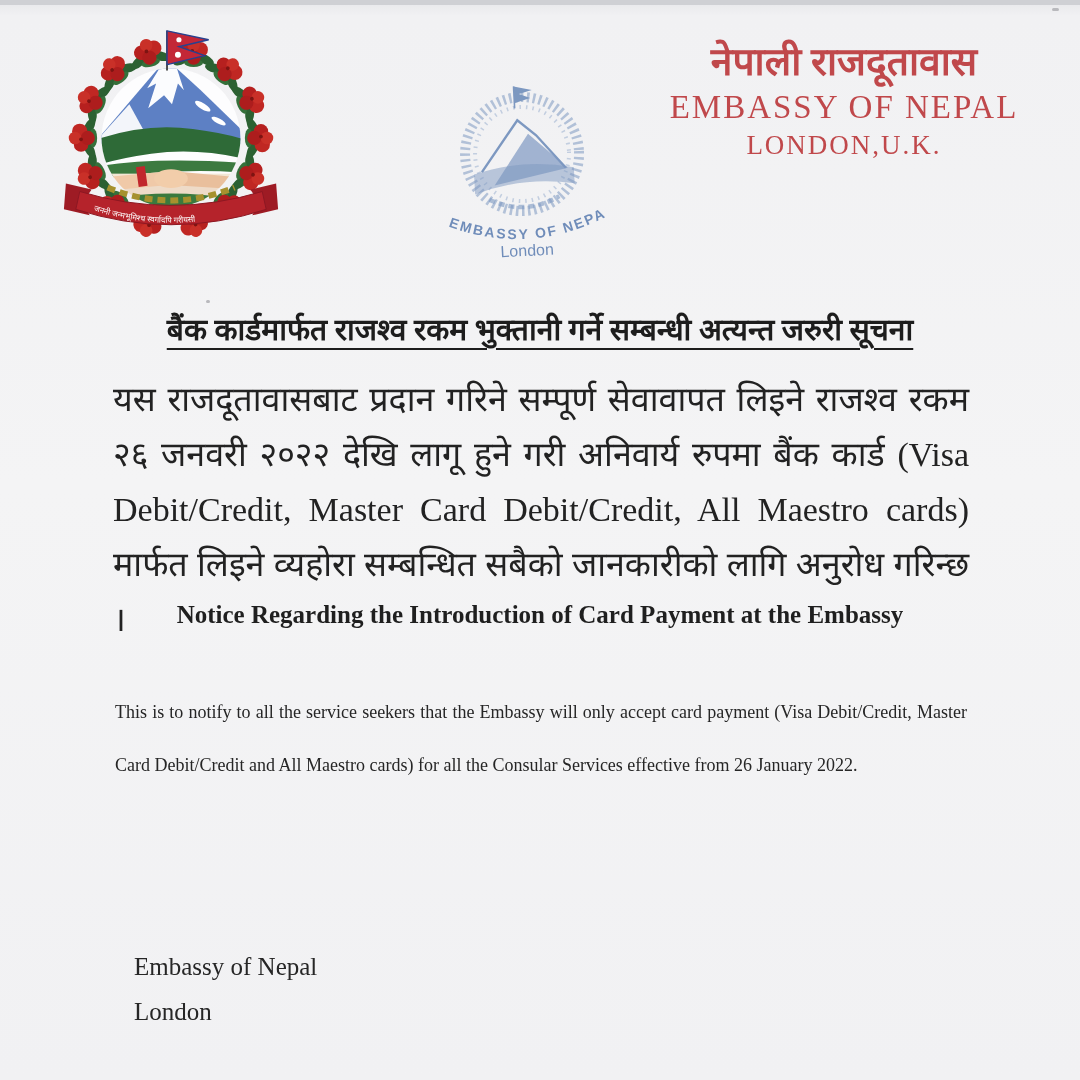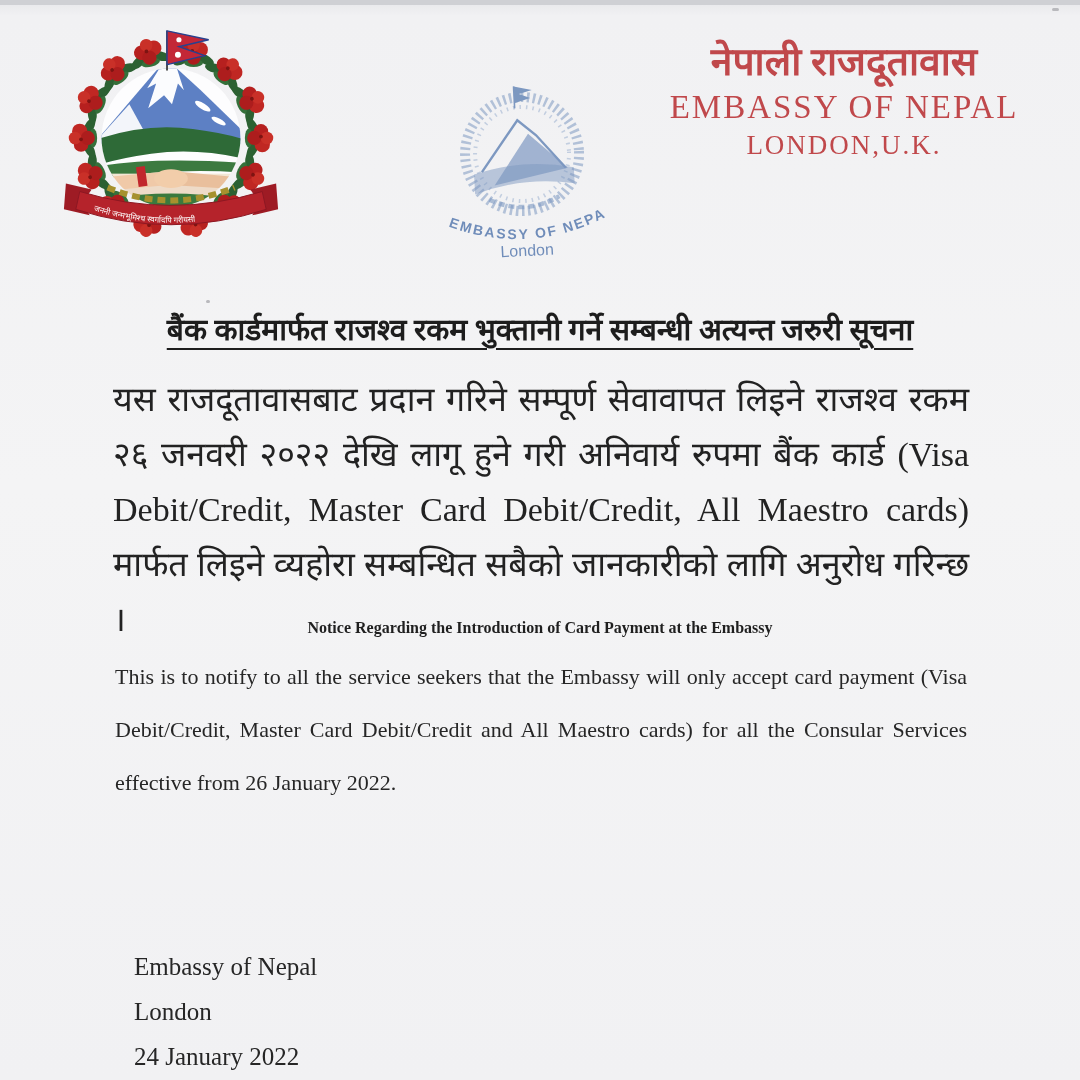--- a/index.html
+++ b/index.html
@@ -20,25 +20,25 @@
   .mast-en  { font-size:33px; letter-spacing:2px; margin-top:4px; font-weight:500; }
   .mast-loc { font-size:27px; letter-spacing:2px; margin-top:4px; font-weight:500; }
 
   #np-heading { position:absolute; left:90px; right:90px; top:308px; text-align:center;
                 font-size:30px; font-weight:700; color:#1d1d1d; }
   #np-heading span { text-decoration:underline; text-underline-offset:8px; text-decoration-thickness:2px; }
 
   #np-body { position:absolute; left:113px; width:856px; top:372px;
              font-size:34px; line-height:55px; text-align:justify; color:#222; }
 
-  #en-heading { position:absolute; left:90px; right:90px; top:619px; text-align:center;
-                font-size:16px; font-weight:700; color:#1f1f1f; }
+  #en-heading { position:absolute; left:90px; right:90px; top:601px; text-align:center;
+                font-size:25px; font-weight:700; color:#1f1f1f; }
 
-  #en-body { position:absolute; left:115px; width:852px; top:650px;
-             font-size:22px; line-height:53px; text-align:justify; color:#262626; }
+  #en-body { position:absolute; left:115px; width:852px; top:686px;
+             font-size:18px; line-height:53px; text-align:justify; color:#262626; }
 
   #signature { position:absolute; left:134px; top:944px; font-size:25px; line-height:45px; color:#262626; }
 </style>
 </head>
 <body>
 
 <div class="sheet">
 
   <span class="speck" style="left:1052px; top:8px;"></span>
   <span class="speck" style="left:206px; top:300px; width:4px;"></span>
@@ -149,16 +149,15 @@
 
   <div id="np-body">यस राजदूतावासबाट प्रदान गरिने सम्पूर्ण सेवावापत लिइने राजश्व रकम २६ जनवरी २०२२ देखि लागू हुने गरी अनिवार्य रुपमा बैंक कार्ड (Visa Debit/Credit, Master Card Debit/Credit, All Maestro cards) मार्फत लिइने व्यहोरा सम्बन्धित सबैको जानकारीको लागि अनुरोध गरिन्छ ।</div>
 
   <div id="en-heading">Notice Regarding the Introduction of Card Payment at the Embassy</div>
 
   <div id="en-body">This is to notify to all the service seekers that the Embassy will only accept card payment (Visa Debit/Credit, Master Card Debit/Credit and All Maestro cards) for all the Consular Services effective from 26 January 2022.</div>
 
   <div id="signature">
     <div>Embassy of Nepal</div>
     <div>London</div>
-    <div>24 January 2022</div>
   </div>
 
 </div>
 
 </body></html>

